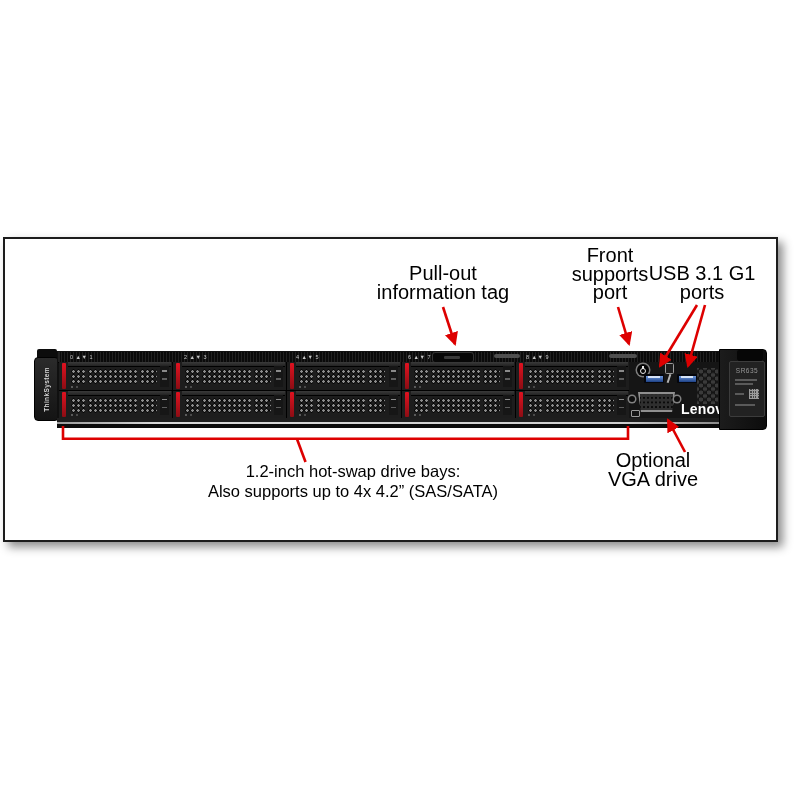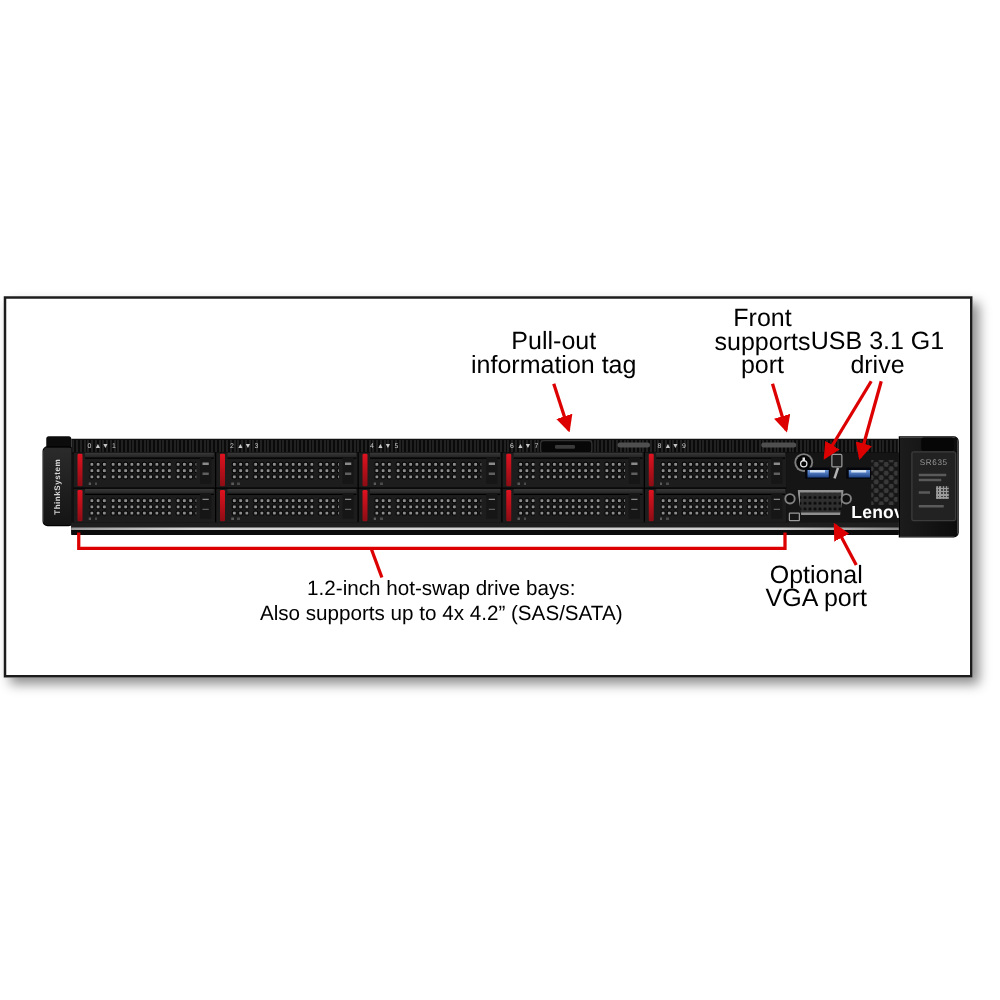--- a/index.html
+++ b/index.html
@@ -130,26 +130,26 @@
   </div>
 
   <div class="ann" style="left:570px; top:246px; width:80px;">
     <div>Front</div>
     <div>supports</div>
     <div>port</div>
   </div>
 
   <div class="ann" style="left:647px; top:264px; width:110px;">
     <div>USB 3.1 G1</div>
-    <div>drive</div>
+    <div>ports</div>
   </div>
 
   <div class="ann" style="left:598px; top:451px; width:110px;">
     <div>Optional</div>
-    <div>VGA port</div>
+    <div>VGA drive</div>
   </div>
 
   <div class="ann ann-bottom" style="left:93px; top:461px; width:520px;">
     <div>1.2-inch hot-swap drive bays:</div>
     <div>Also supports up to 4x 4.2” (SAS/SATA)</div>
   </div>
 
   <div class="abs ear-left-tab"></div>
   <div class="abs ear-left-body">
     <span class="vtext">ThinkSystem</span>

